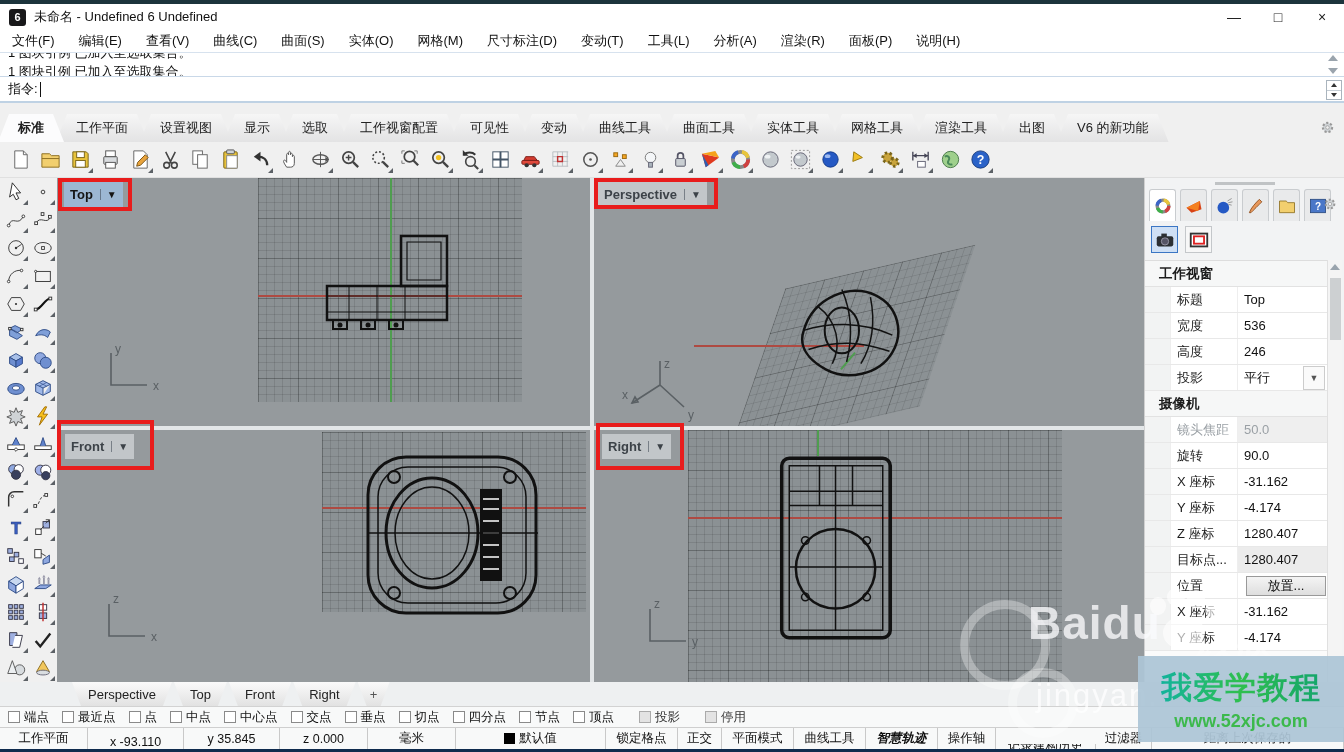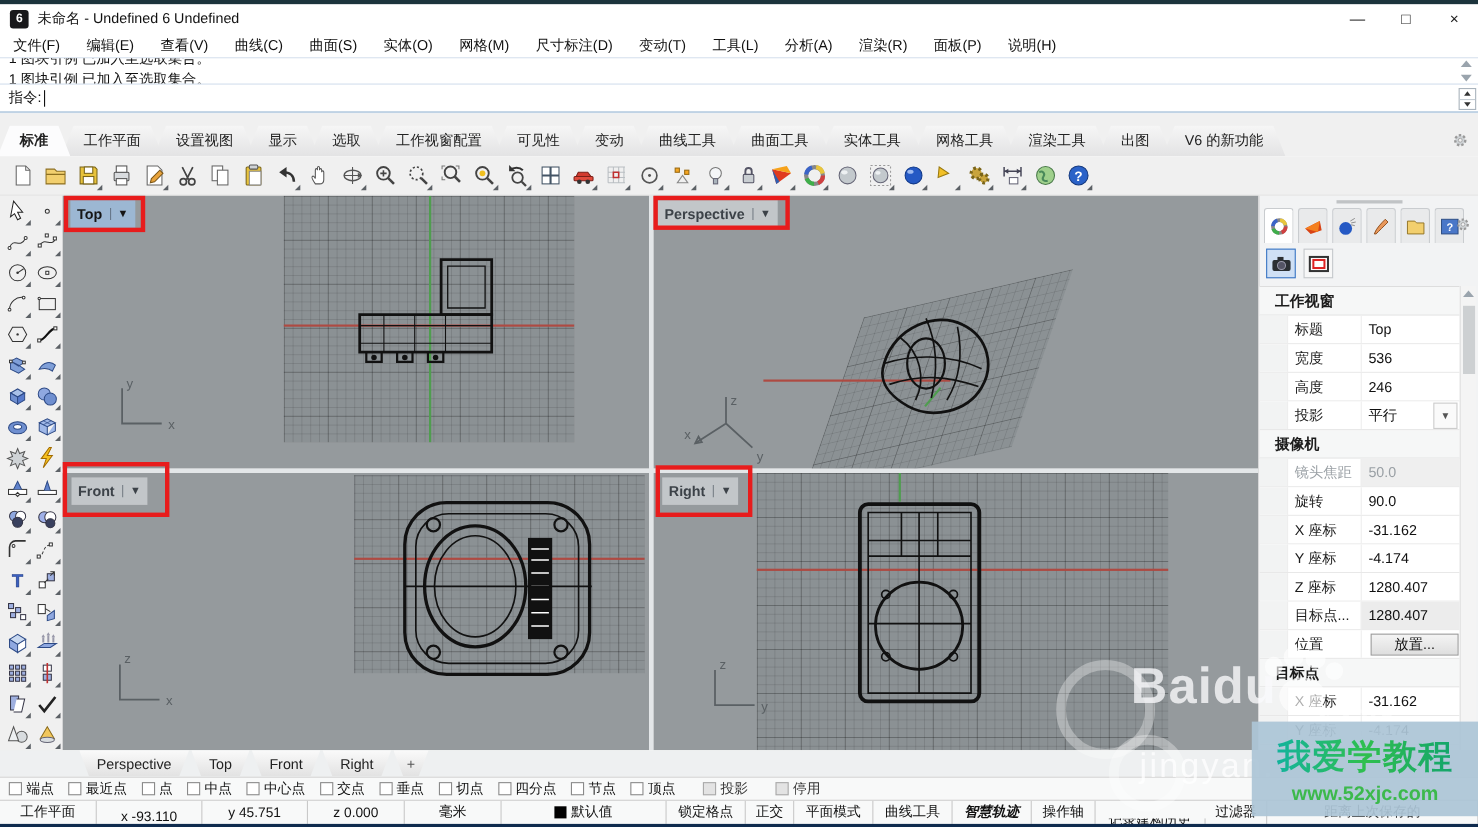--- a/index.html
+++ b/index.html
@@ -944,21 +944,20 @@
             <span class="plabel">目标点...</span>
             <span class="pvalue">1280.407</span>
           </div>
           <div class="prow">
             <span class="gutter"></span>
             <span class="plabel">位置</span>
             <span class="pvalue">
               <span class="pbtn">放置...</span>
             </span>
           </div>
-          <div class="sec-header">目标点</div>
           <div class="prow">
             <span class="gutter"></span>
             <span class="plabel">X 座标</span>
             <span class="pvalue">-31.162</span>
           </div>
           <div class="prow">
             <span class="gutter"></span>
             <span class="plabel">Y 座标</span>
             <span class="pvalue">-4.174</span>
           </div>
@@ -1032,21 +1031,21 @@
       </span>
     </div>
   <div class="abs" id="status">
       <span class="scell" style="width: 88px;">
         <span>工作平面</span>
       </span>
       <span class="scell" style="width: 96px; align-items: flex-end;">
         <span>x -93.110</span>
       </span>
       <span class="scell" style="width: 96px;">
-        <span>y 45.751</span>
+        <span>y 35.845</span>
       </span>
       <span class="scell" style="width: 88px;">
         <span>z 0.000</span>
       </span>
       <span class="scell" style="width: 88px;">
         <span>毫米</span>
       </span>
       <span class="scell" style="width: 150px;">
         <span class="swatch"></span>
         <span>默认值</span>

